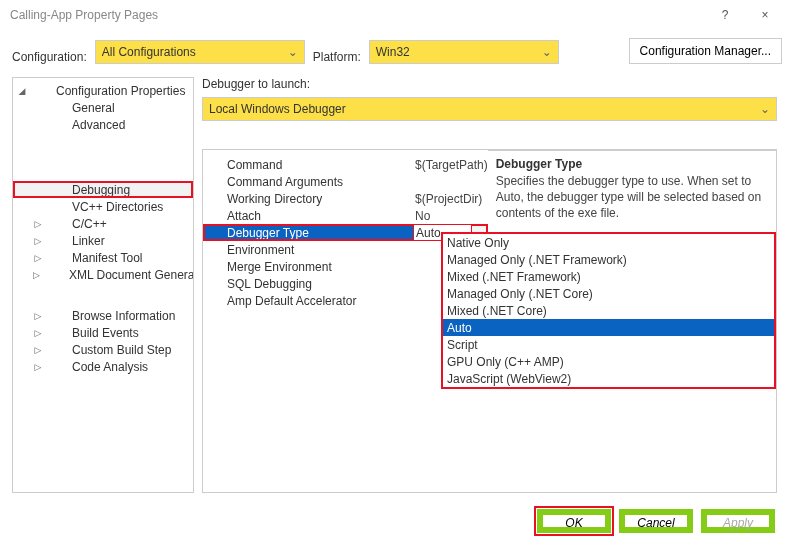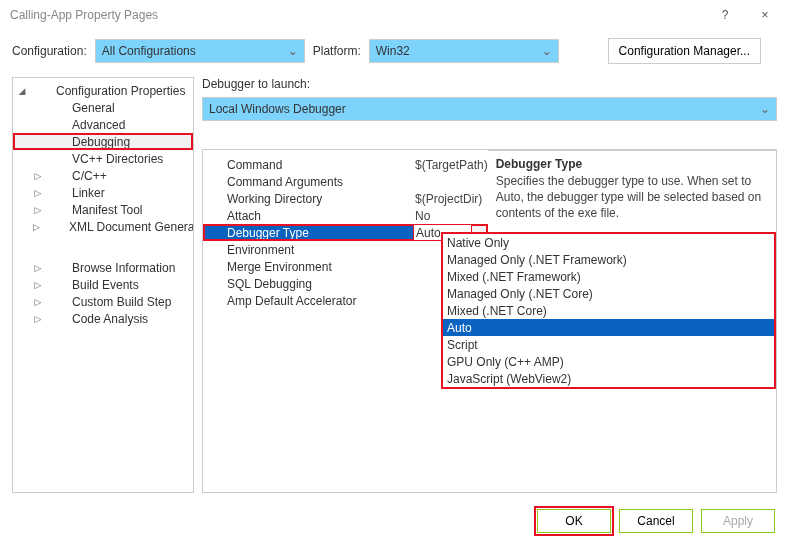--- a/index.html
+++ b/index.html
@@ -1,23 +1,23 @@
 <!DOCTYPE html>
 <html><head>
 <meta charset="utf-8">
 <style>
   * { box-sizing: border-box; font-family: "Segoe UI", Tahoma, sans-serif; font-size: 12px; }
   body { margin: 0; background: #fff; color: #333; width: 789px; height: 547px; overflow: hidden; }
   .window { display: flex; flex-direction: column; height: 100%; }
   .titlebar { display: flex; align-items: center; height: 30px; padding: 0 4px 0 10px; color: #888; }
   .titlebar .title { flex: 1; }
   .titlebar .btn { width: 40px; height: 30px; display: flex; align-items: center; justify-content: center; color: #555; }
-  .topbar { display: flex; align-items: center; padding: 8px 28px 12px 12px; gap: 8px; border-bottom: 1px solid transparent; }
+  .topbar { display: flex; align-items: flex-end; padding: 8px 7px 12px 12px; gap: 8px; border-bottom: 1px solid transparent; }
   .topbar label { color: #333; }
-  .select { display: flex; align-items: center; justify-content: space-between; border: 1px solid #ccc; background: #7dd3fc; height: 24px; padding: 0 6px; }
+  .select { display: flex; align-items: center; justify-content: space-between; border: 1px solid #ccc; background: #fde047; height: 24px; padding: 0 6px; }
   .select .chev { color: #666; }
   .config-sel { flex: 0 0 210px; }
   .platform-sel { flex: 0 0 190px; }
   .cfgmgr-btn { border: 1px solid #ccc; background: #fff; height: 26px; padding: 0 10px; }
   .body { display: flex; flex: 1; padding: 0 12px 4px 12px; gap: 8px; }
   .tree { width: 182px; border: 1px solid #ccc; padding: 4px 0; overflow: auto; }
   .tree-item { display: flex; align-items: center; height: 17px; padding-left: 6px; white-space: nowrap; gap: 27px; }
   .tree-item .arrow { width: 10px; text-align: center; color: #666; font-size: 9px; display: inline-block; }
   .tree-item .arrow.open::before { content: "◢"; }
   .tree-item .arrow.closed::before { content: "▷"; }
@@ -37,21 +37,21 @@
   .val-select { display: flex; align-items: center; flex: 1; border: 1px solid #e81123; height: 100%; position: relative; background:#fff; }
   .val-select .txt { flex: 1; padding-left: 2px; }
   .val-select .dropbtn { width: 16px; height: 16px; border:1px solid #e81123; display:flex; align-items:center; justify-content:center; font-size:9px; color:#555; background:#f5f5f5; }
   .dropdown { position: absolute; left: 238px; right: 0px; top: 82px; border: 2px solid #e81123; background: #fff; }
   .dropdown .opt { height: 17px; padding-left: 4px; display:flex; align-items:center; }
   .dropdown .opt.selected { background: #0a63c0; color: #fff; }
   .desc { border-top: 1px solid #ccc; padding: 6px 8px 8px 8px; }
   .desc .dtitle { font-weight: 600; margin-bottom: 2px; }
   .desc .dtext { color: #444; line-height: 1.35; }
   .buttons { display: flex; justify-content: flex-end; gap: 8px; padding: 12px 14px 14px 0; }
-  .buttons button { height: 24px; width: 74px; border: 1px solid #84cc16; background: #fff; }
+  .buttons button { height: 24px; width: 74px; border: 6px solid #84cc16; background: #fff; font-style: italic; }
   .buttons button.primary { outline: 2px solid #e81123; outline-offset: 1px; }
   .buttons button:disabled { color: #aaa; }
 </style>
 </head>
 <body>
 
 <div class="window">
 
   <div class="titlebar">
     <span class="title">Calling-App Property Pages</span>
@@ -82,21 +82,21 @@
       </div>
       <div id="tree-items">
           <div class="tree-item" style="padding-left: 20px;">
             <span class="arrow "></span>
             <span class="tree-label">General</span>
           </div>
           <div class="tree-item" style="padding-left: 20px;">
             <span class="arrow "></span>
             <span class="tree-label">Advanced</span>
           </div>
-          <div class="tree-item selected highlight" style="padding-left: 20px;">
+          <div class="tree-item selected highlight" style="padding-left: 20px; margin-top: 48px;">
             <span class="arrow "></span>
             <span class="tree-label">Debugging</span>
           </div>
           <div class="tree-item" style="padding-left: 20px;">
             <span class="arrow "></span>
             <span class="tree-label">VC++ Directories</span>
           </div>
           <div class="tree-item" style="padding-left: 20px;">
             <span class="arrow closed"></span>
             <span class="tree-label">C/C++</span>

